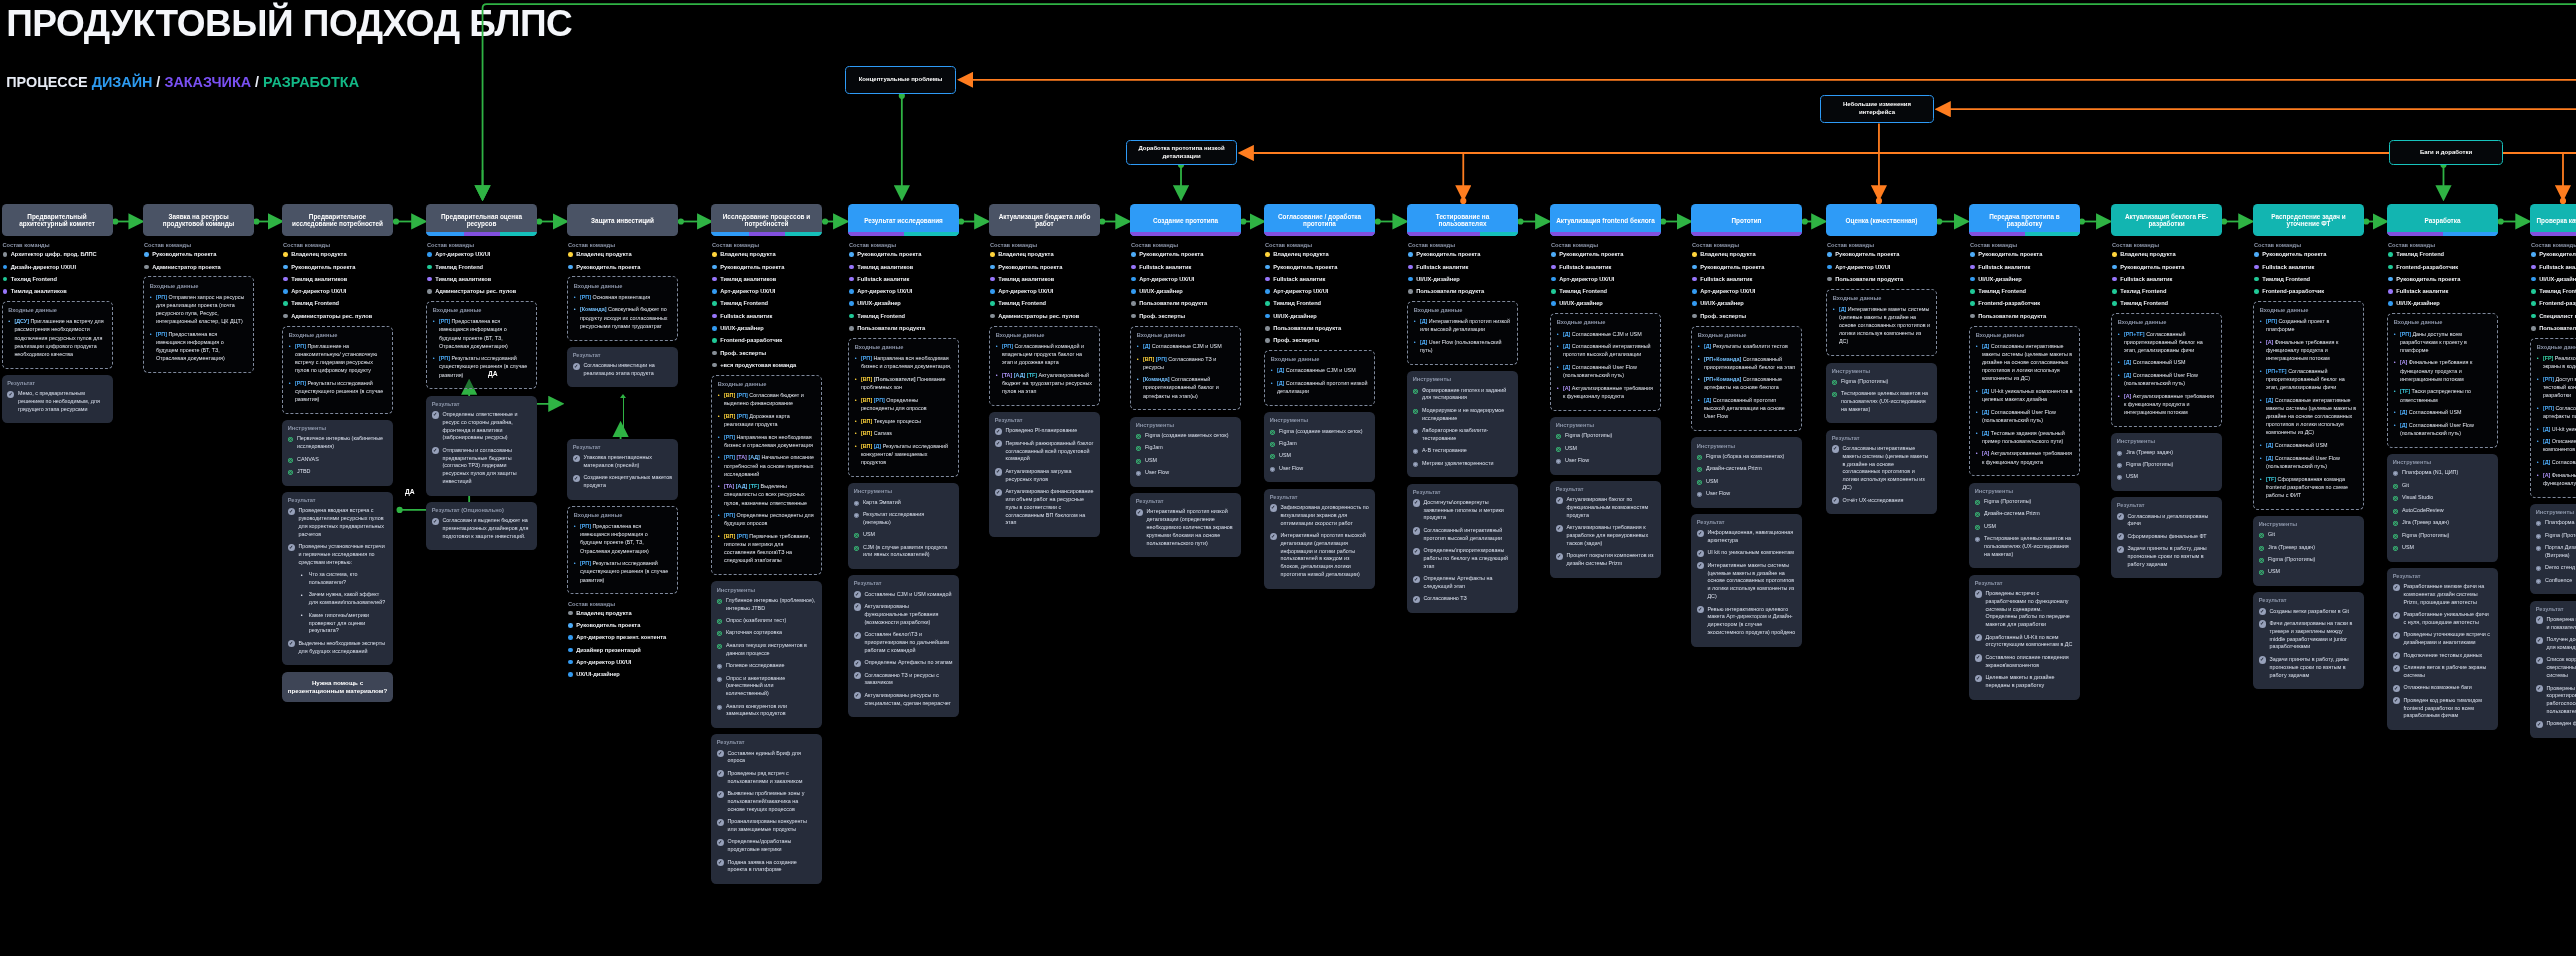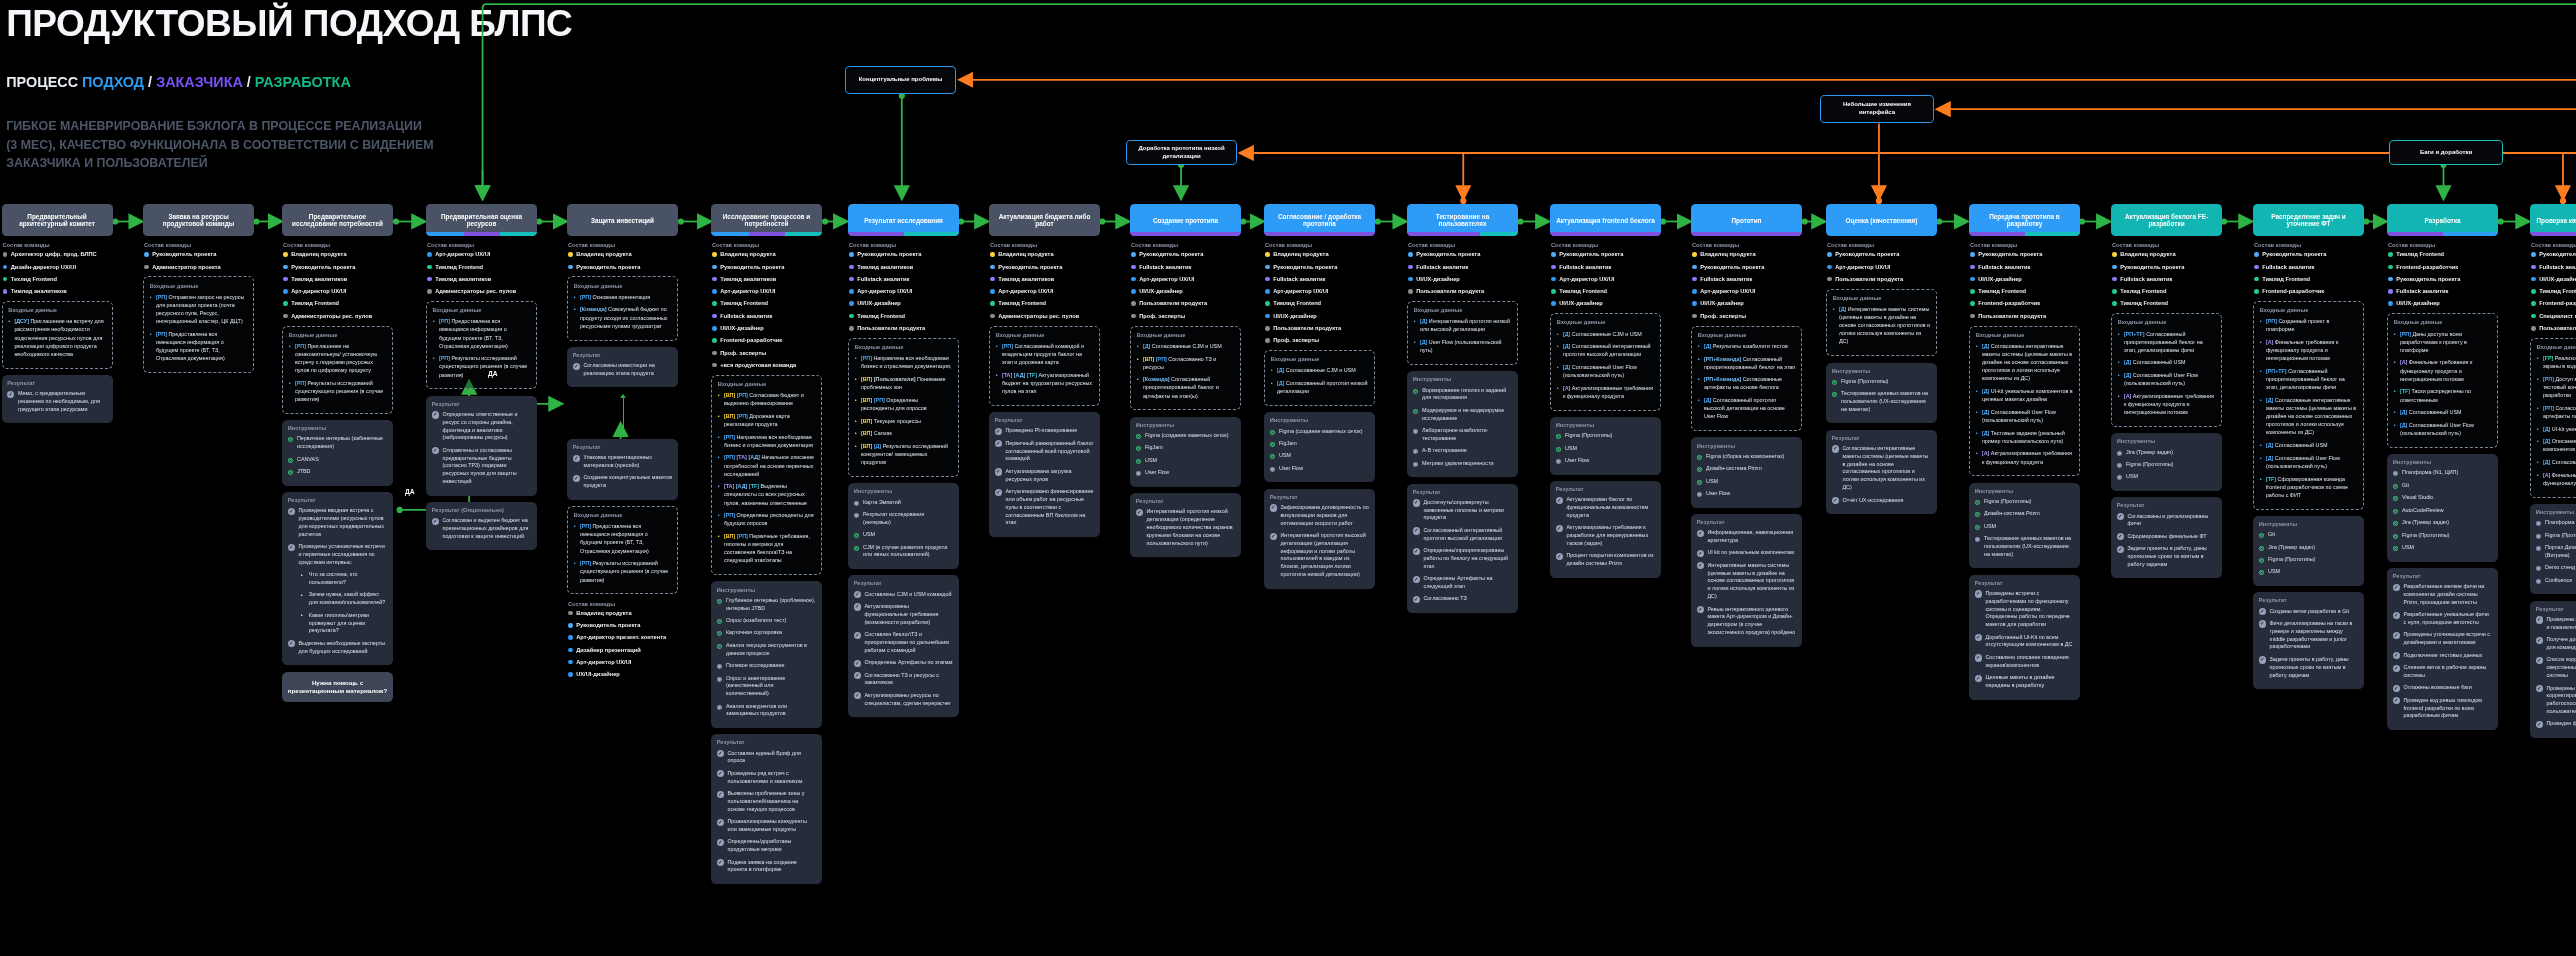--- a/index.html
+++ b/index.html
@@ -143,23 +143,22 @@
       <circle cx="5560" cy="392" r="6"></circle>
         <circle cx="2840" cy="390" r="6"></circle>
       <circle cx="4975" cy="390" r="6"></circle>
         <circle cx="3647" cy="390" r="6"></circle>
     </g>
   </svg>
 
   <div class="title-block">
     <h1 class="main-title">ПРОДУКТОВЫЙ ПОДХОД БЛПС</h1>
     <div class="subtitle">
-      <span>ПРОЦЕСС </span><span class="w-design">ПОДХОД</span><span> / </span><span class="w-analytics">ЗАКАЗЧИКА</span><span> / </span><span class="w-dev">РАЗРАБОТКА</span>
+      <span>ПРОЦЕССЕ </span><span class="w-design">ДИЗАЙН</span><span> / </span><span class="w-analytics">ЗАКАЗЧИКА</span><span> / </span><span class="w-dev">РАЗРАБОТКА</span>
     </div>
-    <div class="lead">ГИБКОЕ МАНЕВРИРОВАНИЕ БЭКЛОГА В ПРОЦЕССЕ РЕАЛИЗАЦИИ (3 МЕС), КАЧЕСТВО ФУНКЦИОНАЛА В СООТВЕТСТВИИ С ВИДЕНИЕМ ЗАКАЗЧИКА И ПОЛЬЗОВАТЕЛЕЙ</div>
   </div>
 
   <div id="callouts">
       <div class="callout" style="left: 845px; top: 66px; width: 111px; height: 28px; border-color: rgb(46, 155, 247);">
         <span>Концептуальные проблемы</span>
       </div>
       <div class="callout" style="left: 1126px; top: 140px; width: 111px; height: 25px; border-color: rgb(46, 155, 247);">
         <span>Доработка прототипа низкой детализации</span>
       </div>
       <div class="callout" style="left: 1820px; top: 95px; width: 114px; height: 28px; border-color: rgb(46, 155, 247);">

